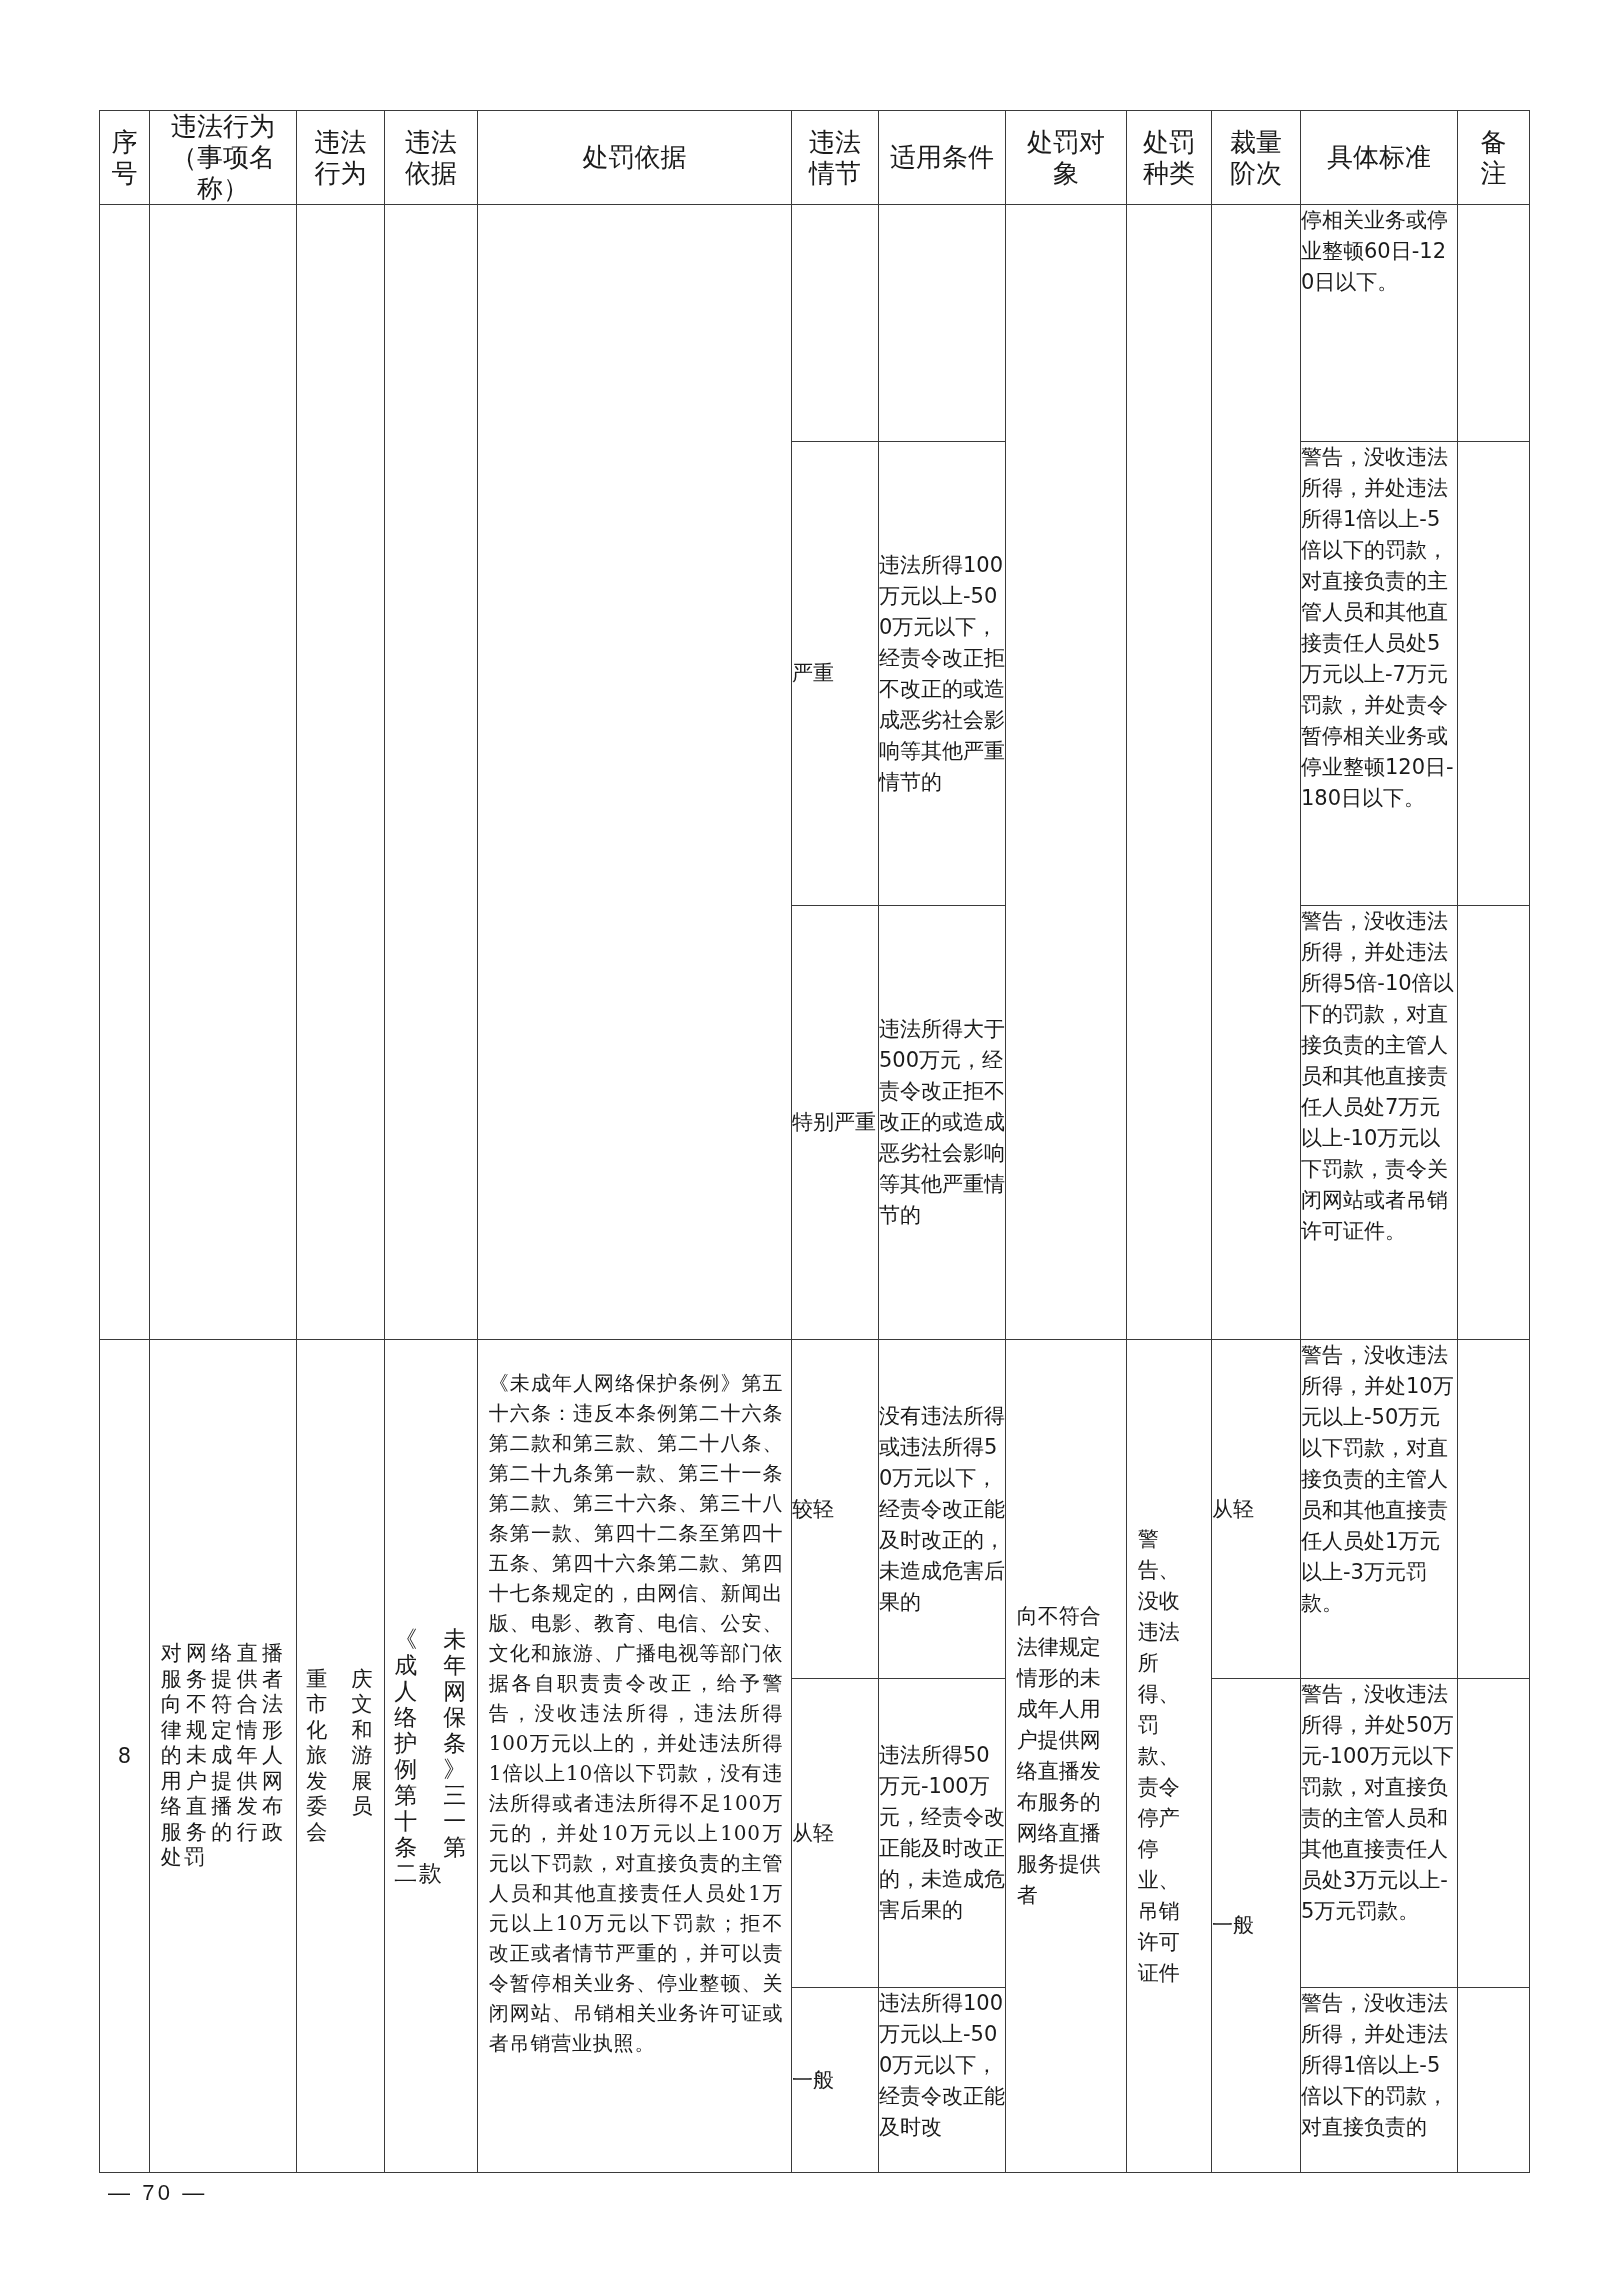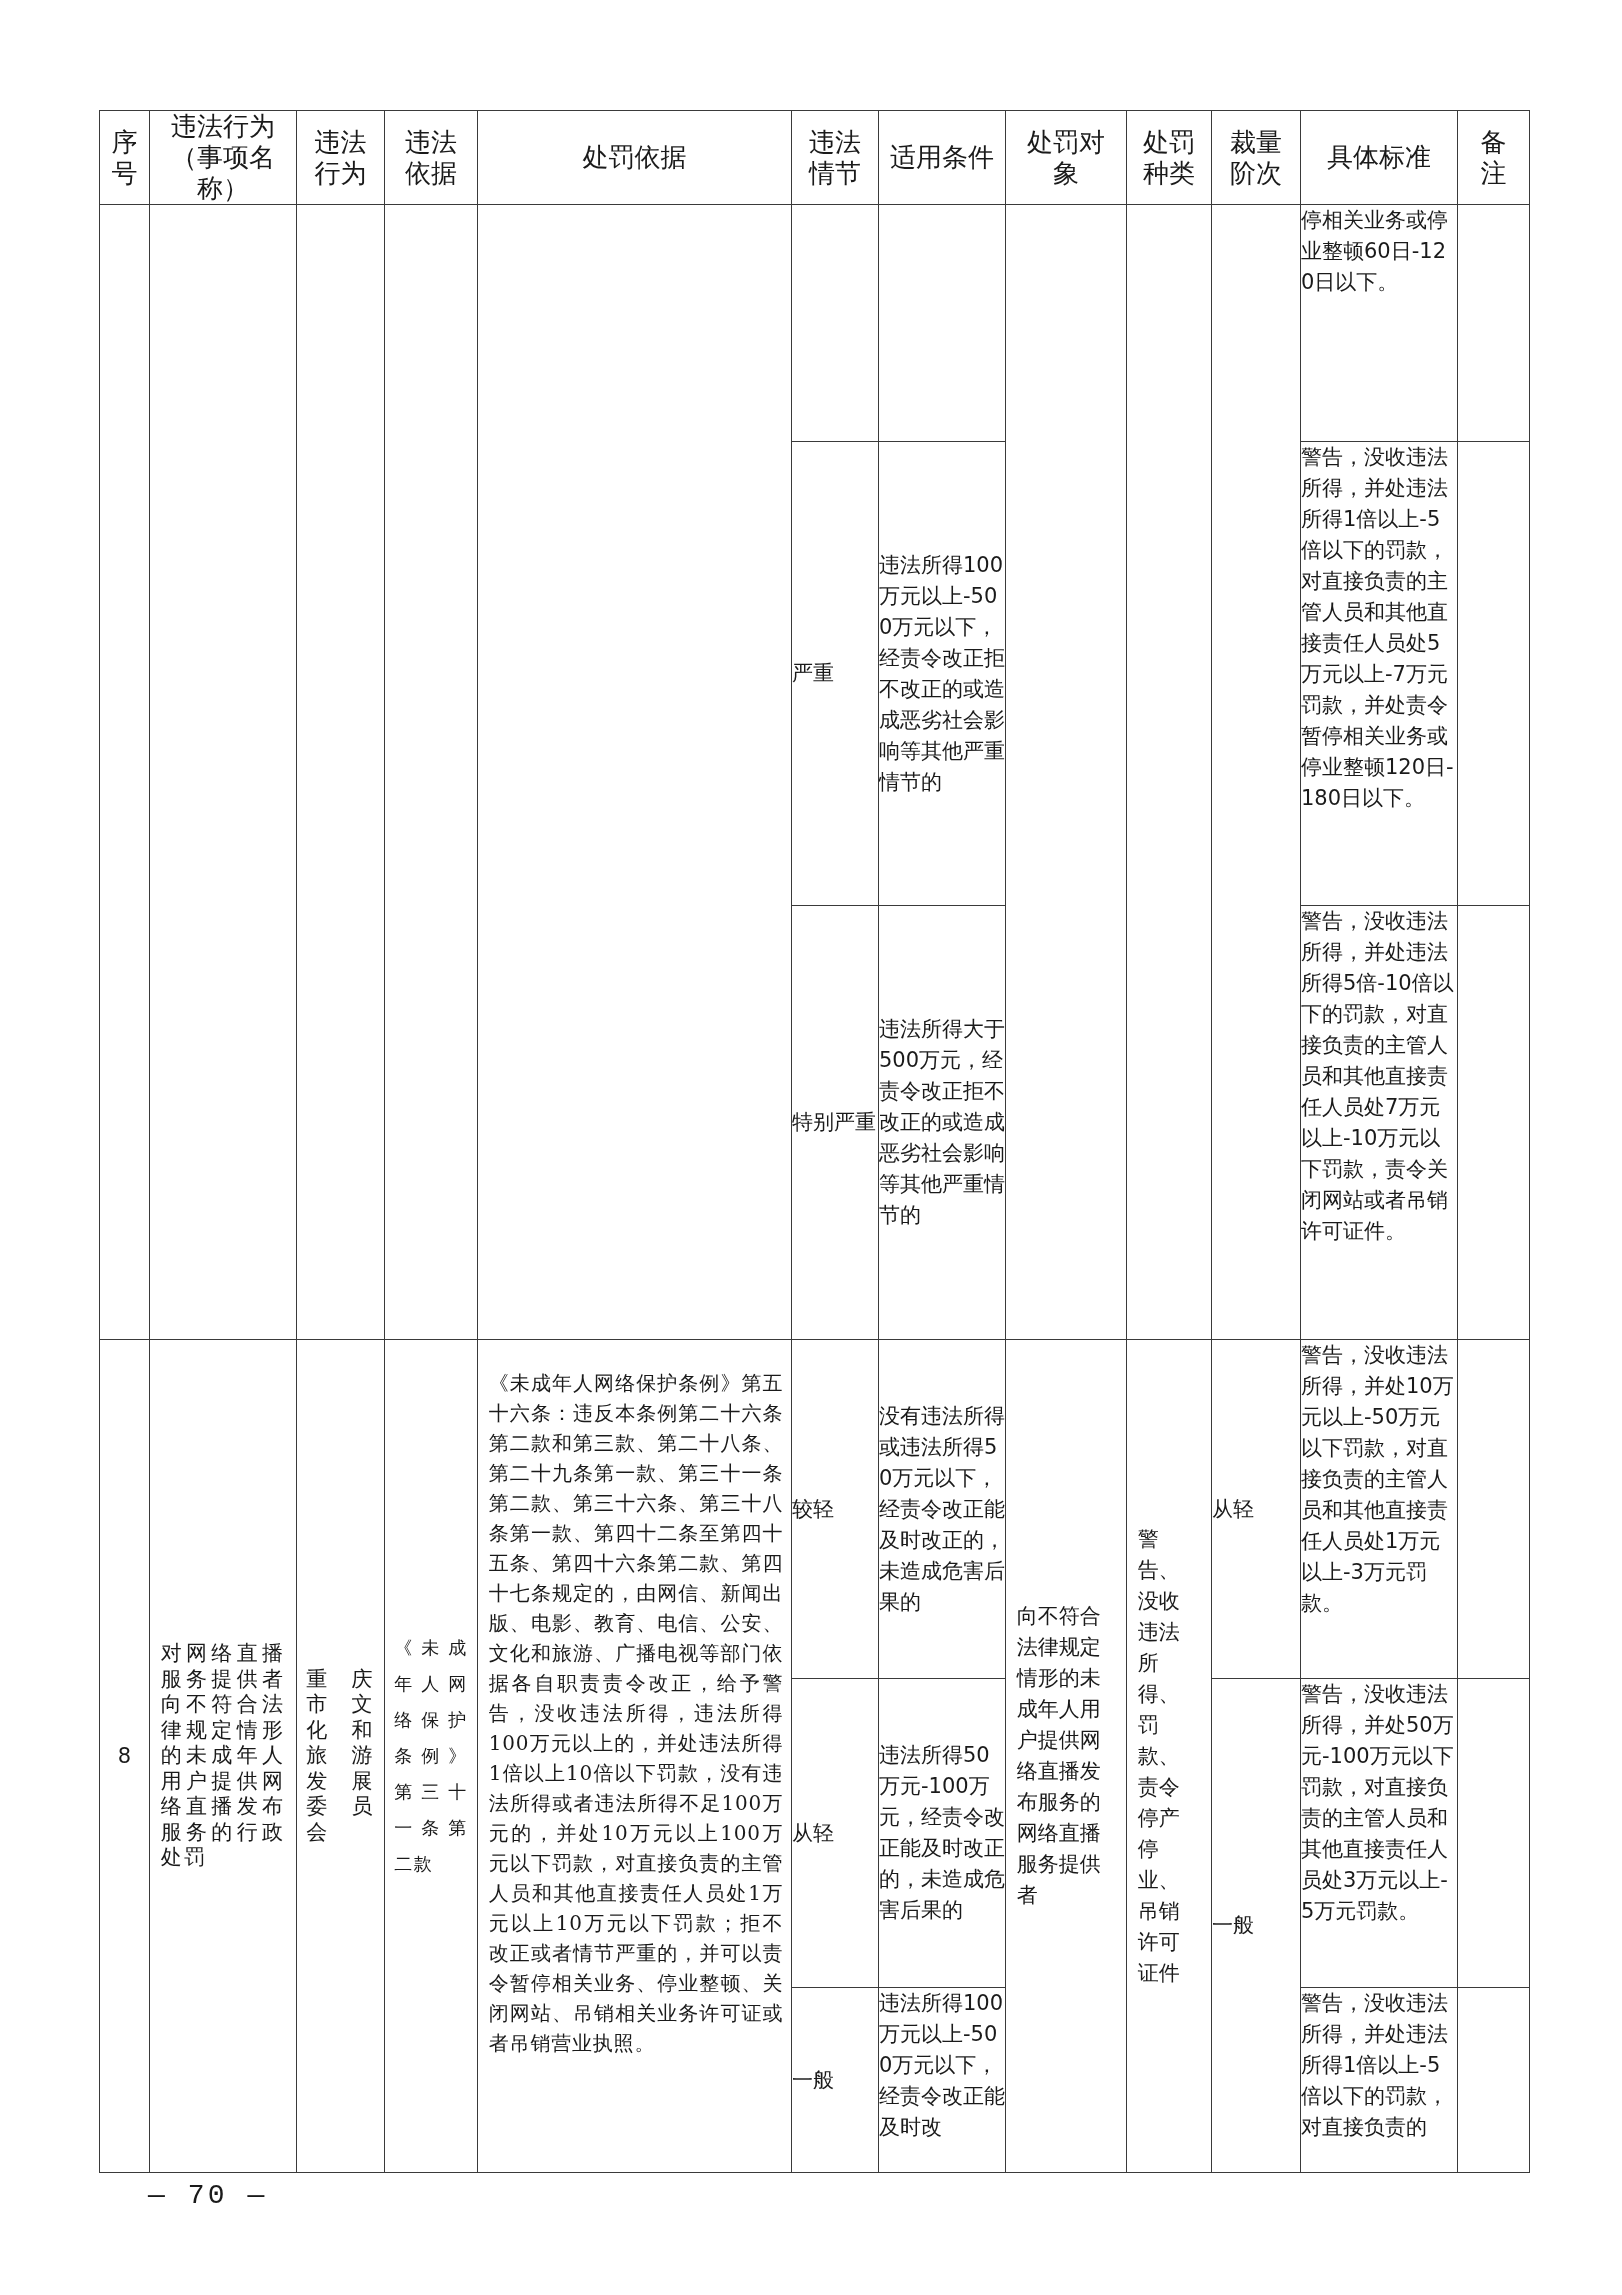--- a/index.html
+++ b/index.html
@@ -15,22 +15,22 @@
     border: 1.5px solid #3a3a3a; padding: 0; vertical-align: middle;
     font-weight: normal; overflow: hidden;
   }
   th { font-size: 26px; line-height: 31px; text-align: center; }
   .cell { font-family: "DejaVu Sans", "Liberation Sans", sans-serif; font-size: 21px; line-height: 31px;
           padding: 0 9.3px; word-break: break-all; }
   .serif { font-family: "DejaVu Serif", "Liberation Serif", serif; font-size: 20px; line-height: 30px; letter-spacing: 0.8px; text-align: justify; }
   .top { vertical-align: top !important; }
   .std { padding: 0 10.8px 0 10.8px; }
   .center { text-align: center; }
-  .footer { position: absolute; left: 108px; top: 2180px; font-size: 28px;
-            font-family: Liberation Mono, monospace; letter-spacing: 3.1px; margin-left: 40px; }
+  .footer { position: absolute; left: 108px; top: 2180px; font-size: 22px;
+            font-family: Liberation Sans, sans-serif; letter-spacing: 3.1px; }
 </style>
 </head>
 <body>
 
 <div class="page">
 <table class="grid">
   <colgroup>
     <col style="width:50px">
     <col style="width:147px">
     <col style="width:88px">
@@ -87,21 +87,21 @@
     <td class="cell">特别严重</td>
     <td class="cell">违法所得大于500万元，经责令改正拒不改正的或造成恶劣社会影响等其他严重情节的</td>
     <td class="cell top std">警告，没收违法所得，并处违法所得5倍-10倍以下的罚款，对直接负责的主管人员和其他直接责任人员处7万元以上-10万元以下罚款，责令关闭网站或者吊销许可证件。</td>
     <td class="cell"></td>
   </tr>
 
   <tr style="height:339px">
     <td rowspan="3" class="cell center" style="padding:0;">8</td>
     <td rowspan="3" class="serif" style="padding:0 10.8px 0 10.8px; font-size:21px; line-height:25.5px; letter-spacing:2.3px;">对网络直播服务提供者向不符合法律规定情形的未成年人用户提供网络直播发布服务的行政处罚</td>
     <td rowspan="3" class="serif" style="padding:0 9.3px; font-size:21px; line-height:25.5px; letter-spacing:2.3px;">重庆市文化和旅游发展委员会</td>
-    <td rowspan="3" class="serif" style="padding:0 9.3px; font-size:18px; line-height:36px; letter-spacing:1.5px;">《未成年人网络保护条例》第三十一条第二款</td>
+    <td rowspan="3" class="serif" style="padding:0 9.3px; font-size:23px; line-height:26px; letter-spacing:1.5px;">《未成年人网络保护条例》第三十一条第二款</td>
     <td rowspan="3" class="serif top" style="padding:28px 7.7px 0 10.8px;">《未成年人网络保护条例》第五十六条：违反本条例第二十六条第二款和第三款、第二十八条、第二十九条第一款、第三十一条第二款、第三十六条、第三十八条第一款、第四十二条至第四十五条、第四十六条第二款、第四十七条规定的，由网信、新闻出版、电影、教育、电信、公安、文化和旅游、广播电视等部门依据各自职责责令改正，给予警告，没收违法所得，违法所得100万元以上的，并处违法所得1倍以上10倍以下罚款，没有违法所得或者违法所得不足100万元的，并处10万元以上100万元以下罚款，对直接负责的主管人员和其他直接责任人员处1万元以上10万元以下罚款；拒不改正或者情节严重的，并可以责令暂停相关业务、停业整顿、关闭网站、吊销相关业务许可证或者吊销营业执照。</td>
     <td class="cell">较轻</td>
     <td class="cell">没有违法所得或违法所得50万元以下，经责令改正能及时改正的，未造成危害后果的</td>
     <td rowspan="3" class="cell" style="padding:0 10.8px;">向不符合法律规定情形的未成年人用户提供网络直播发布服务的网络直播服务提供者</td>
     <td rowspan="3" class="cell" style="padding:0 10.8px;">警告、没收违法所得、罚款、责令停产停业、吊销许可证件</td>
     <td class="cell">从轻</td>
     <td class="cell top std">警告，没收违法所得，并处10万元以上-50万元以下罚款，对直接负责的主管人员和其他直接责任人员处1万元以上-3万元罚款。</td>
     <td class="cell"></td>
   </tr>
 

